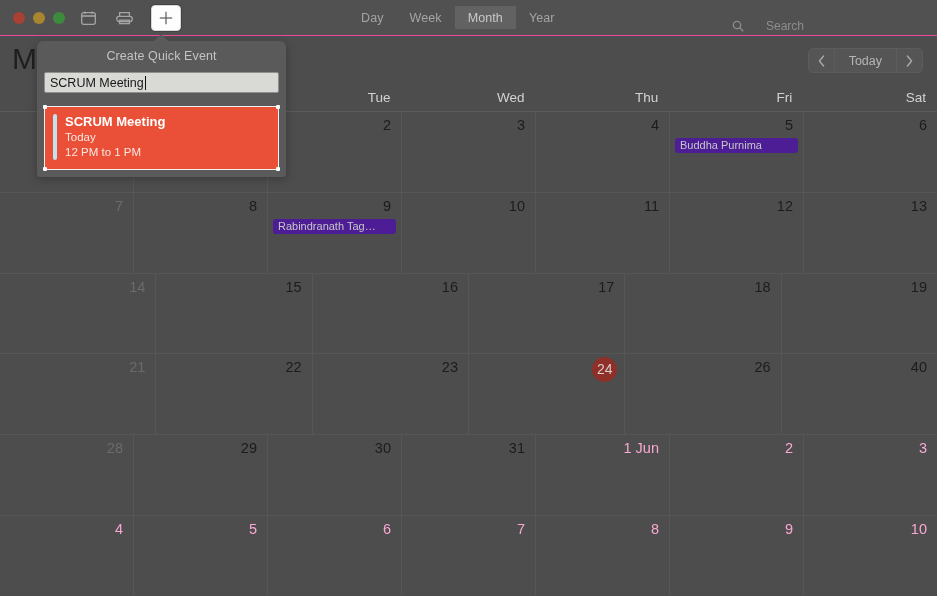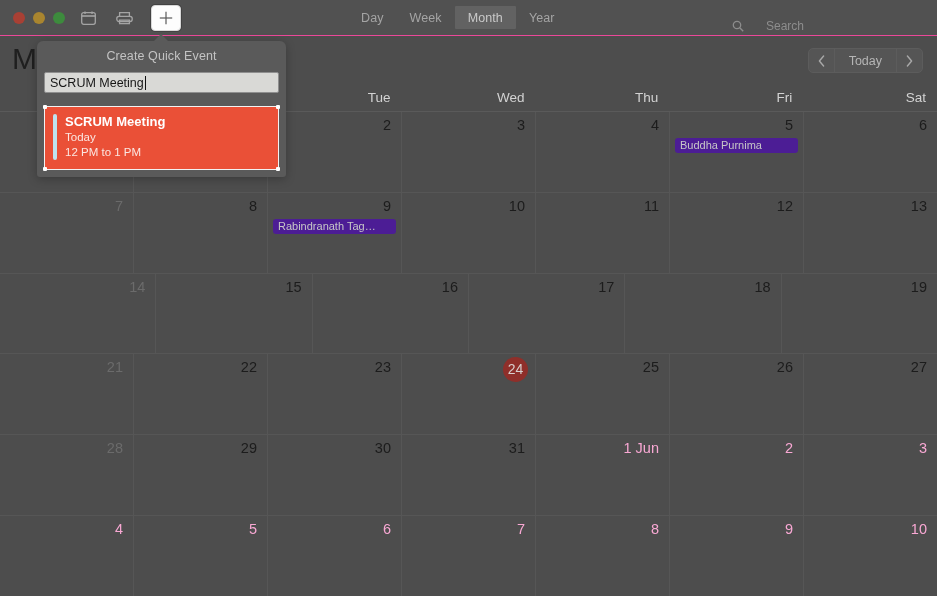--- a/index.html
+++ b/index.html
@@ -557,31 +557,26 @@
             <div class="daynum">23</div>
           </div>
         </div>
         <div class="day">
           <div class="daynum-wrap">
             <div class="daynum today-num">24</div>
           </div>
         </div>
         <div class="day">
           <div class="daynum-wrap">
-            <div class="daynum">25</div>
-          </div>
-        </div>
-        <div class="day">
-          <div class="daynum-wrap">
             <div class="daynum">26</div>
           </div>
         </div>
         <div class="day">
           <div class="daynum-wrap">
-            <div class="daynum">27</div>
+            <div class="daynum">40</div>
           </div>
         </div>
       </div>
       <div class="week">
         <div class="day">
           <div class="daynum-wrap">
             <div class="daynum weekend">28</div>
           </div>
         </div>
         <div class="day">

